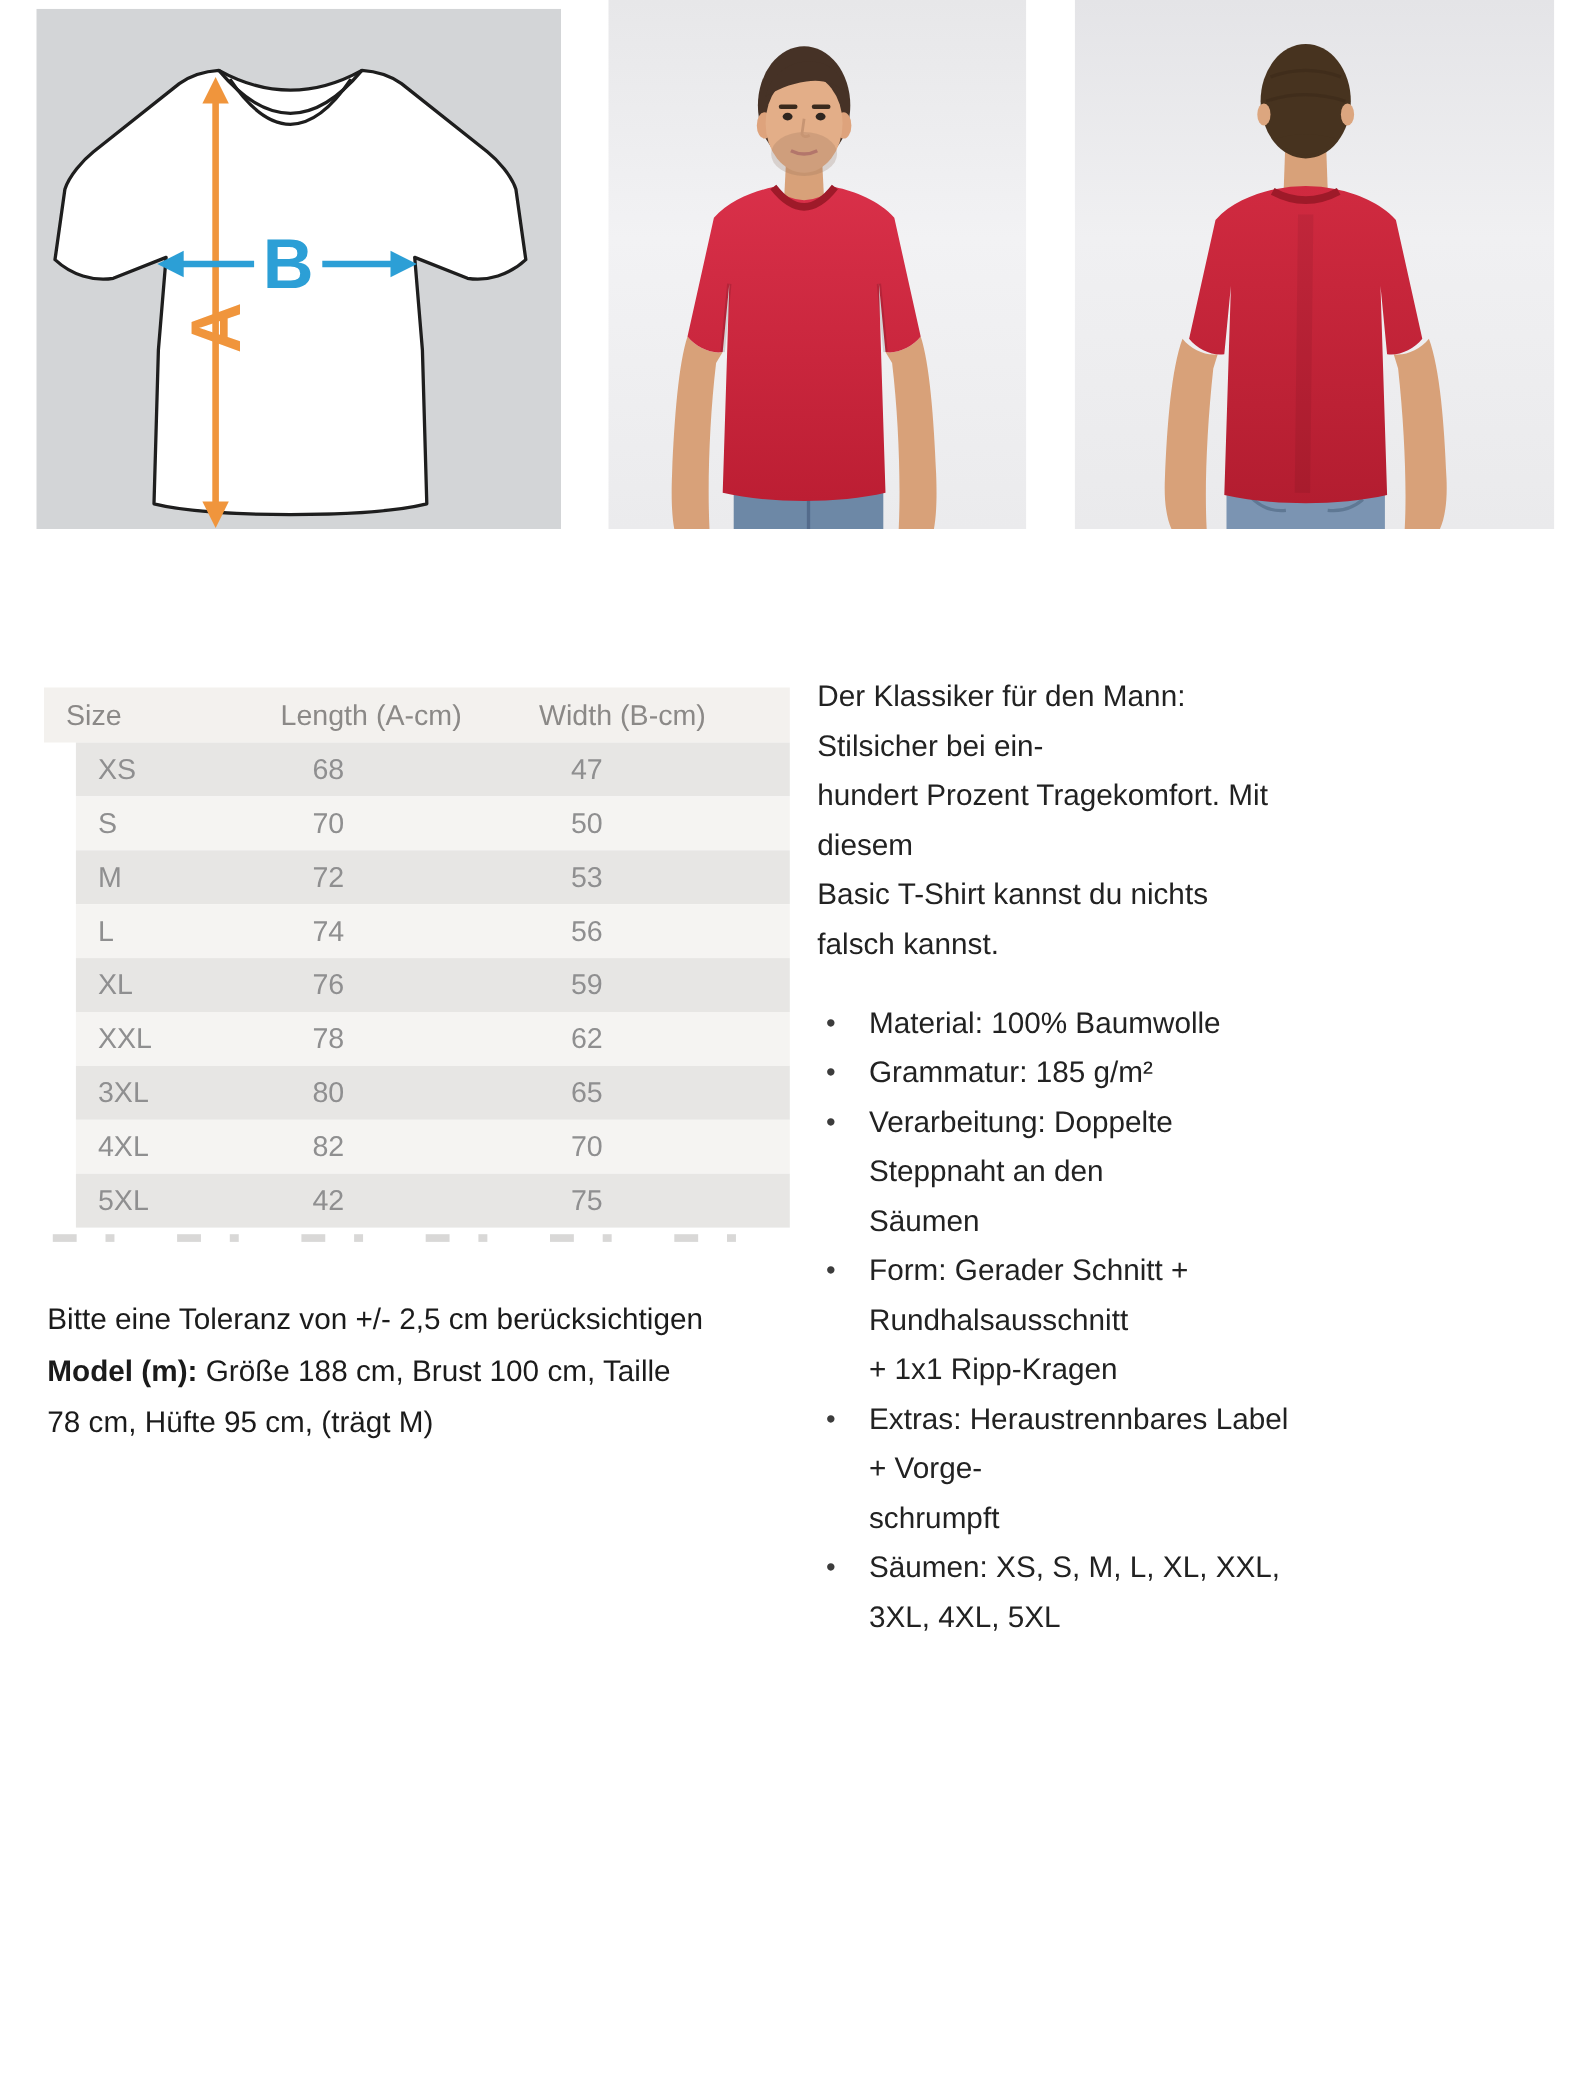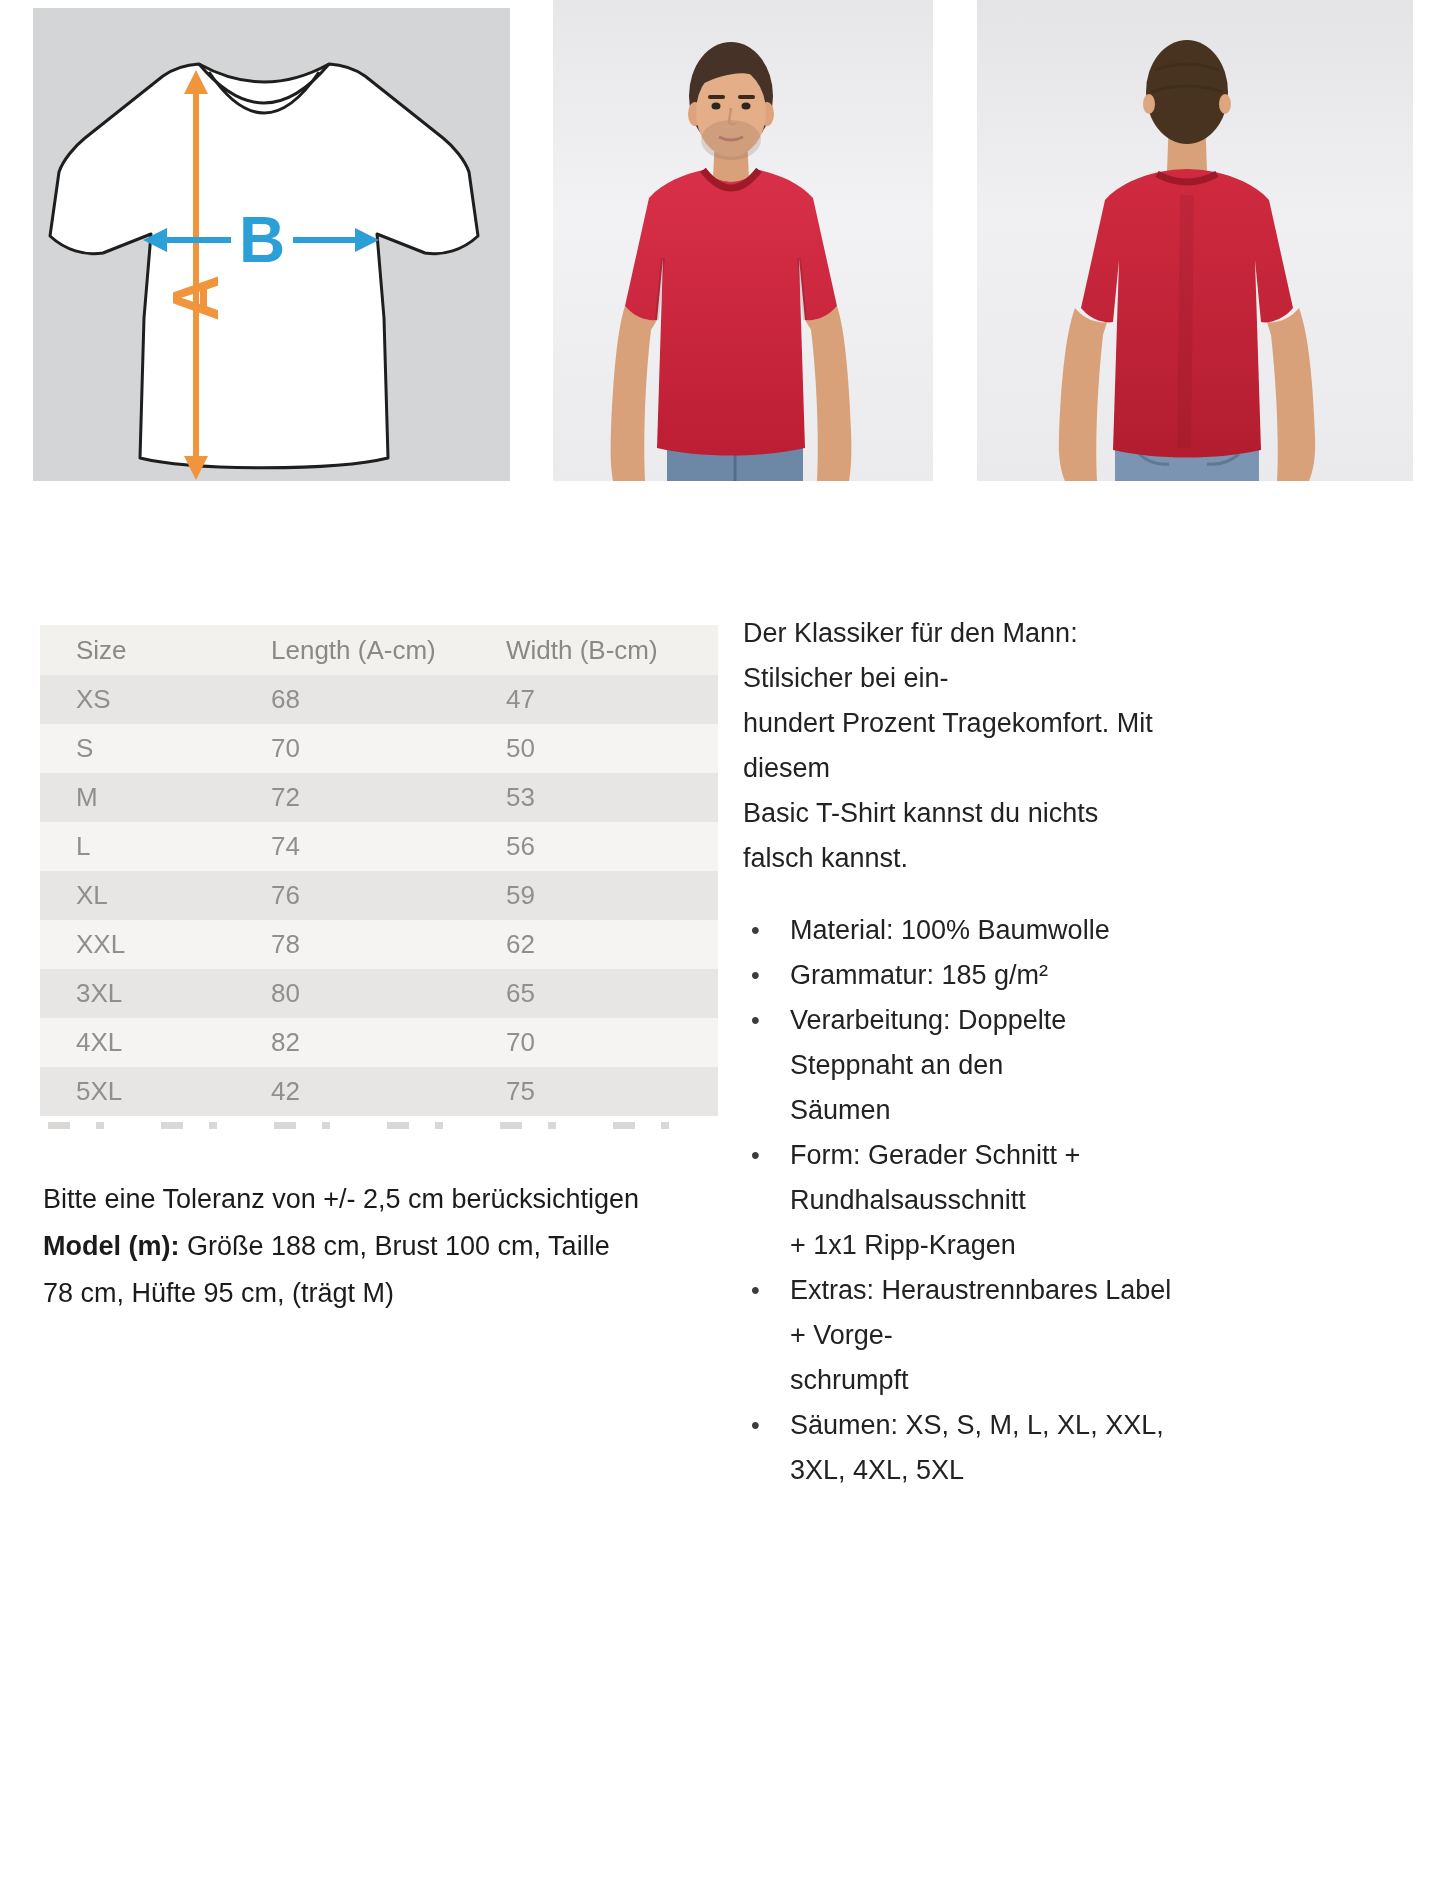--- a/index.html
+++ b/index.html
@@ -16,23 +16,23 @@
   .panel-diagram { left:33px;  top:8px;  width:477px; height:473px; }
   .panel-front   { left:553px; top:0px;  width:380px; height:481px; }
   .panel-back    { left:977px; top:0px;  width:436px; height:481px; }
 
   
   .size-table { position:absolute; left:40px; top:625px; width:678px;
                 font-size:26px; color:#8f8f90; }
   .thead { display:grid; grid-template-columns:195px 235px 248px;
            height:50px; line-height:50px; background:#f3f1ee; color:#8b8987; }
   .trow  { display:grid; grid-template-columns:195px 235px 248px;
-           height:49px; line-height:49px; background:#f5f4f2; }
+           height:49px; line-height:49px; background:#f5f4f2;margin-left:29px; }
   .trow.shade { background:#e7e6e4; }
-  .tcell { padding-left:36px; white-space:nowrap; }
+  .tcell { padding-left:20px; white-space:nowrap; }
 
   
   .clipped-row { position:absolute; left:40px; top:1122px; width:678px; height:12px;
     overflow:hidden; opacity:.55;
     background-image:repeating-linear-gradient(90deg,
       #b9b8b7 0 22px, transparent 22px 48px,
       #b9b8b7 48px 56px, transparent 56px 113px);
     background-size:113px 7px; background-repeat:repeat-x; background-position:8px 0; }
 
   

